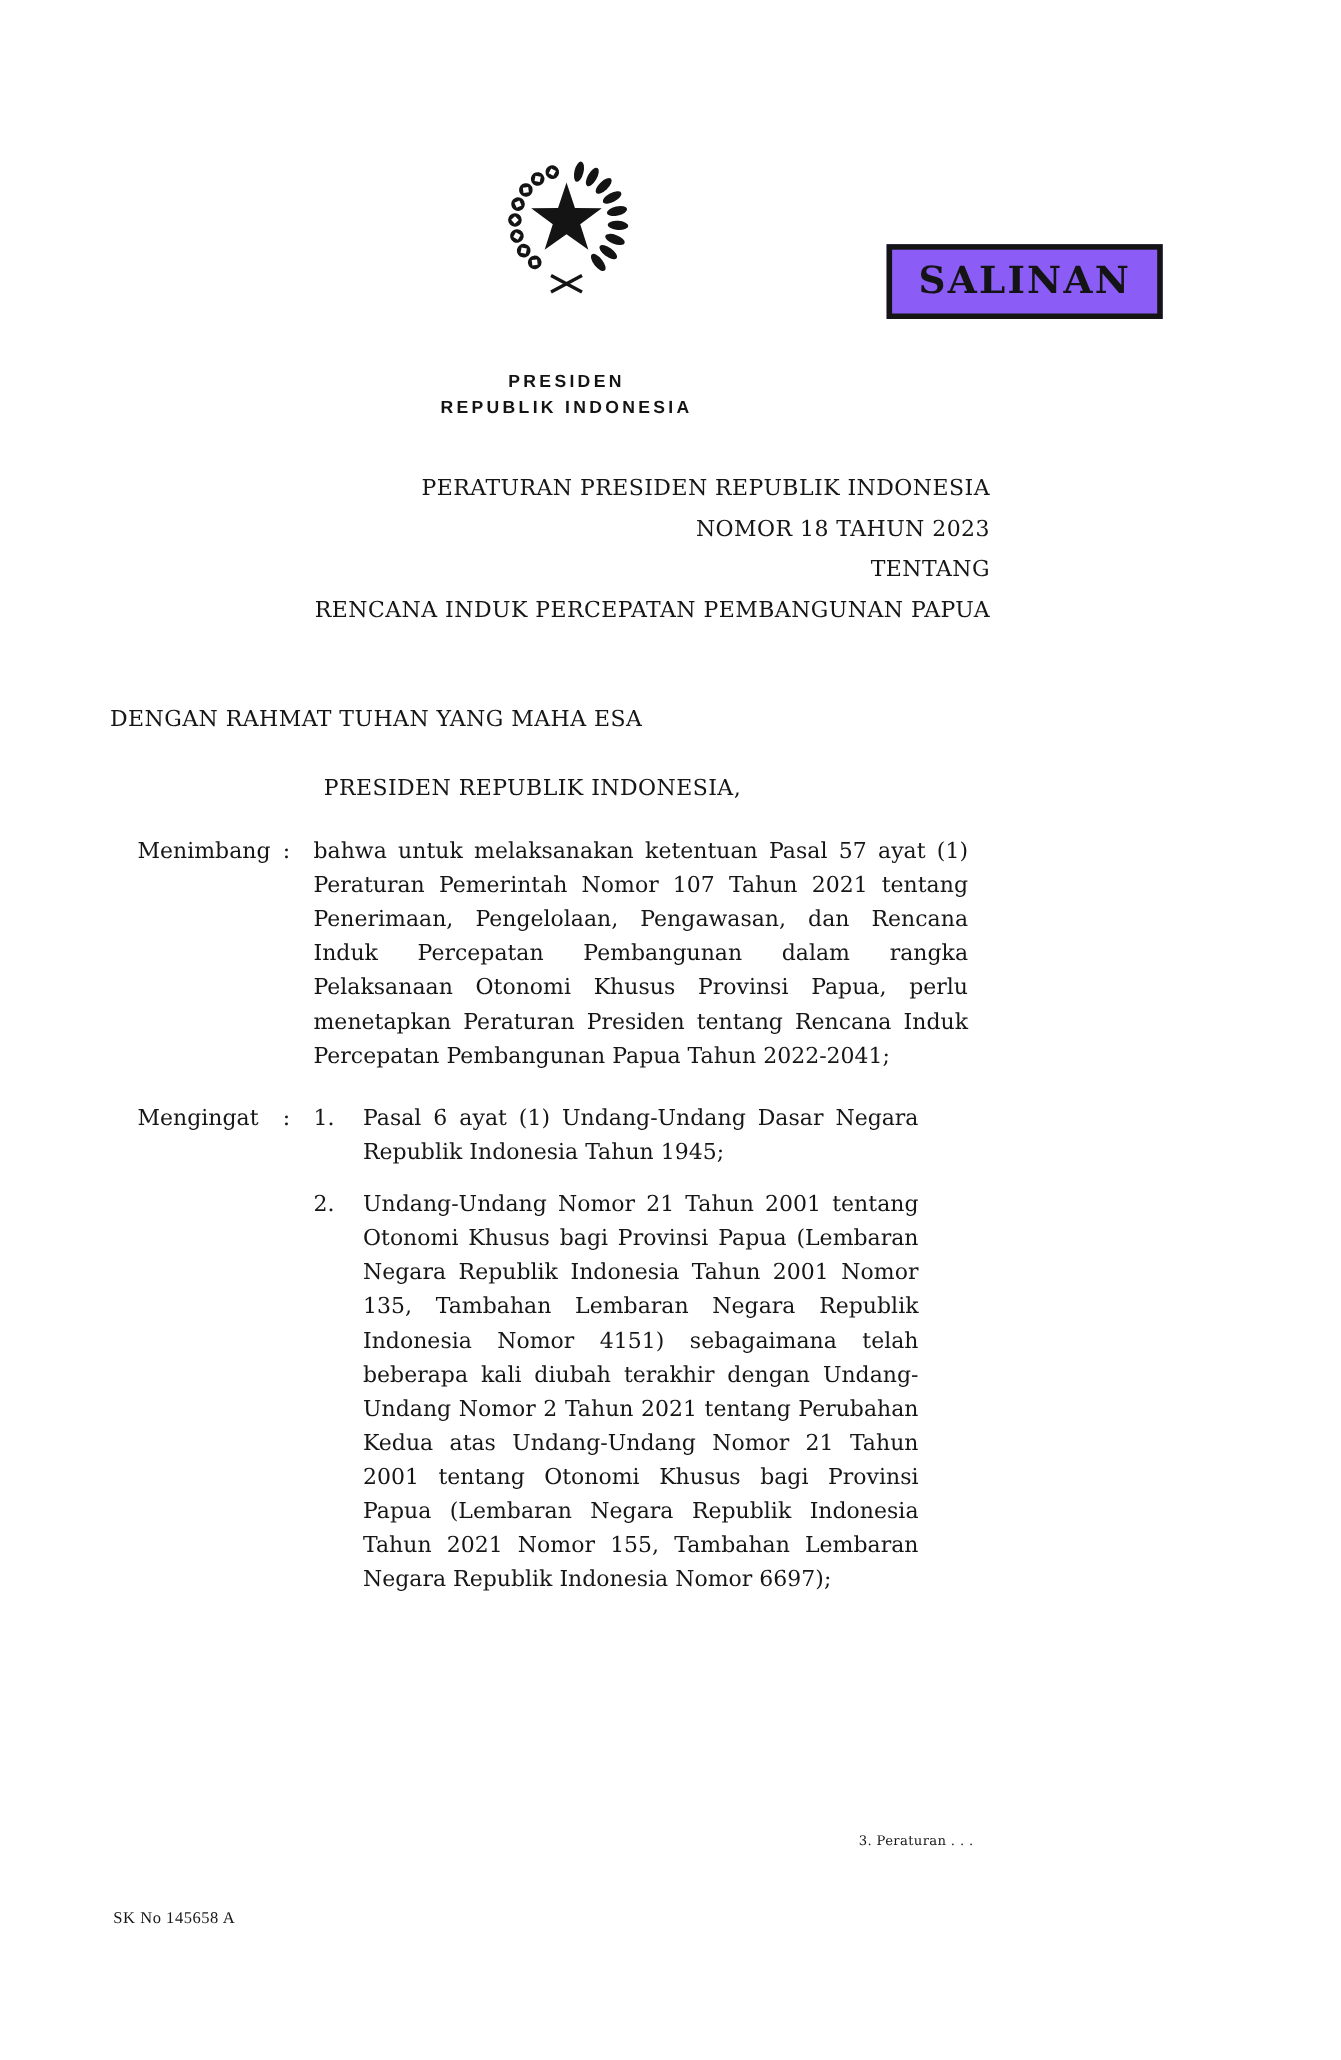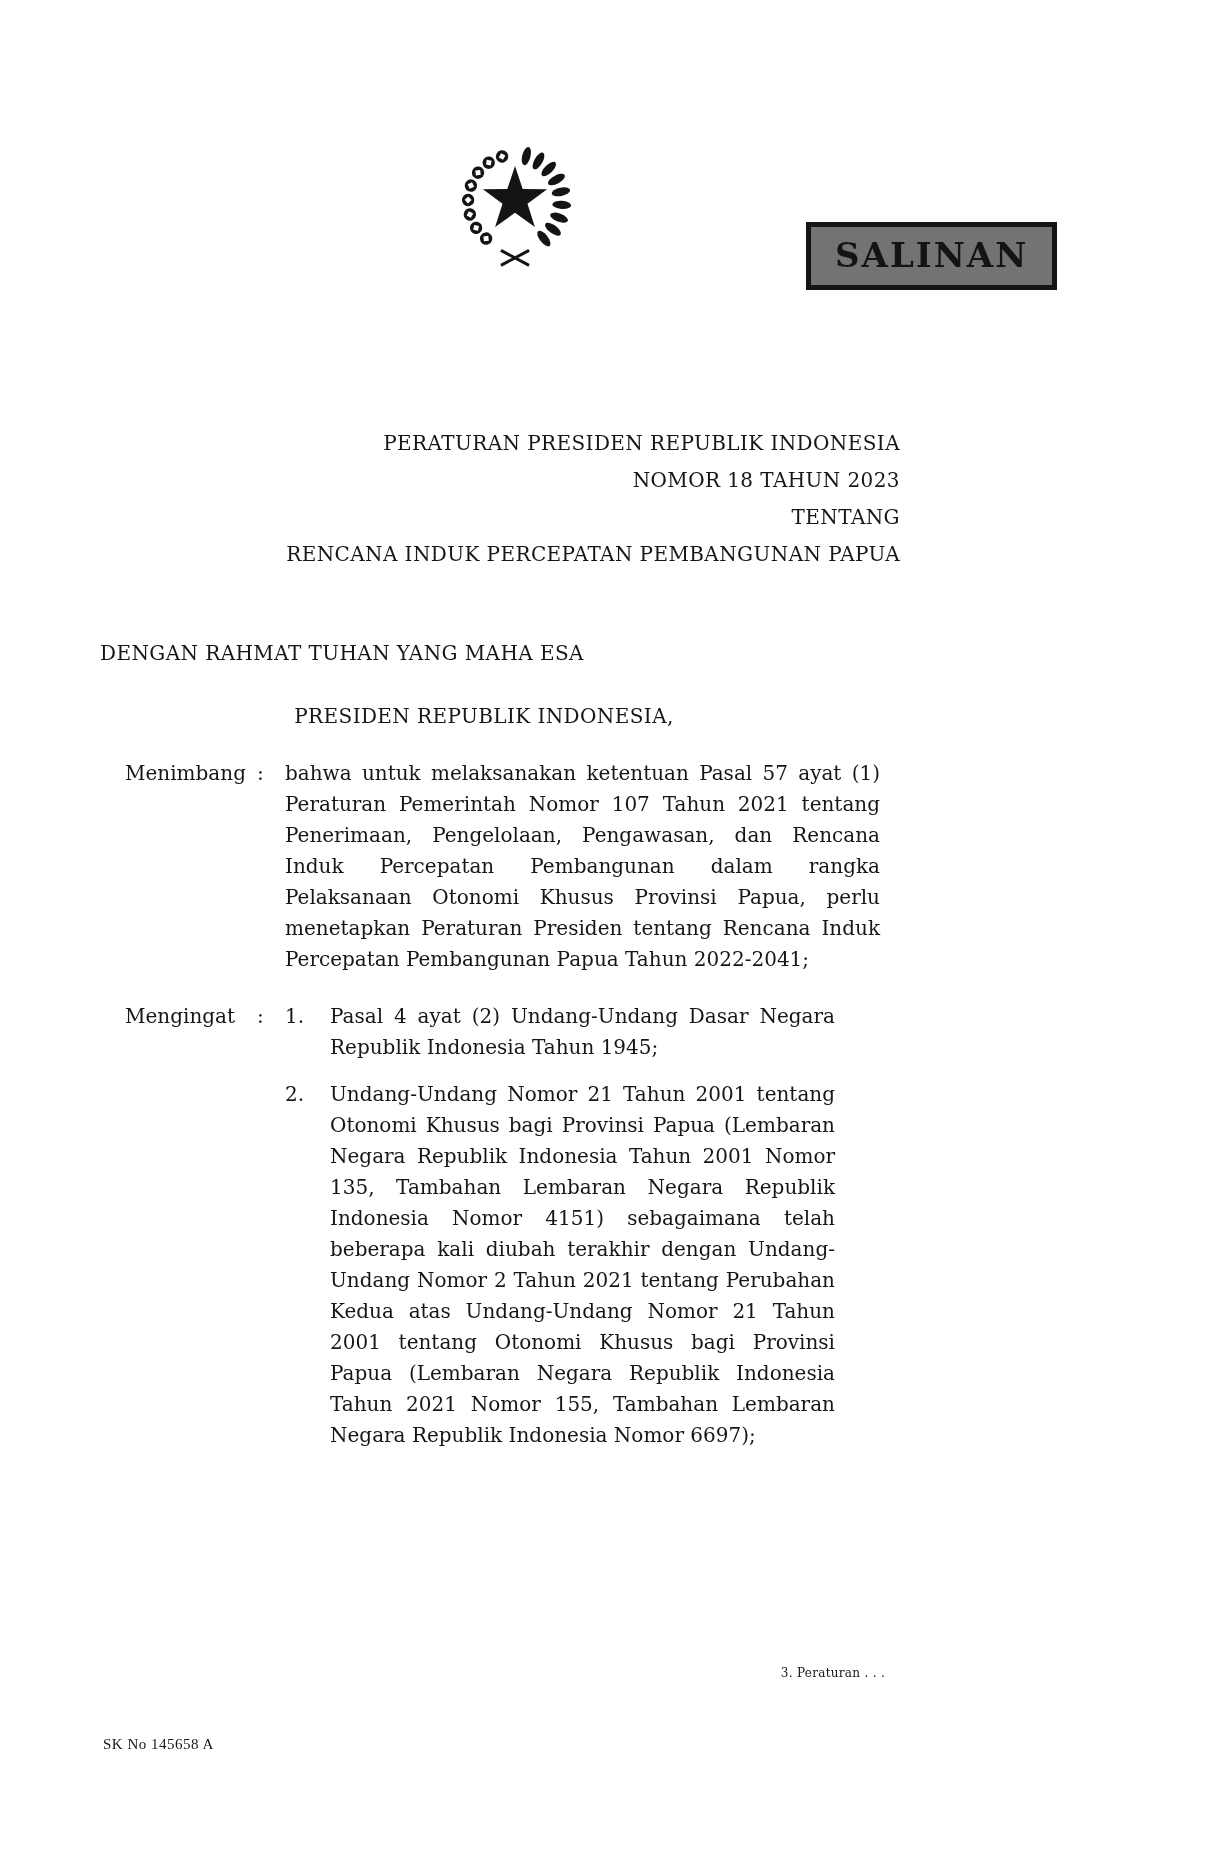--- a/index.html
+++ b/index.html
@@ -25,21 +25,21 @@
   }
   .stamp{
     position:absolute;left:806px;top:222px;
     border:5px solid #141414;
     padding:8px 24px 10px 24px;
     font-family:"DejaVu Serif", serif;
     font-weight:700;
     font-size:34px;
     letter-spacing:2px;
     color:#141414;
-    background:#737373;
+    background:#8b5cf6;
   }
   
   .title-block{
     position:absolute;left:100px;top:425px;width:800px;
     text-align:right;
     font-size:20px;
     letter-spacing:0.4px;
   }
   .title-block .t-line{height:37px;line-height:37px;}
   .invocation{
@@ -125,20 +125,24 @@
       <path d="M50 128 L80 144" stroke="#141414" stroke-width="3.2" fill="none"></path>
 
       <polygon fill="#141414" points="65,38 73.2,62.7 99.2,62.9 78.3,78.3 86.2,103.1 65,88 43.8,103.1 51.7,78.3 30.8,62.9 56.8,62.7"></polygon>
     </svg>
   </div>
 
   <div class="stamp">
     <span>SALINAN</span>
   </div>
 
+  <div class="agency">
+    <div>PRESIDEN</div>
+    <div>REPUBLIK INDONESIA</div>
+  </div>
 
   <div class="title-block">
     <div class="t-line">PERATURAN PRESIDEN REPUBLIK INDONESIA</div>
     <div class="t-line">NOMOR 18 TAHUN 2023</div>
     <div class="t-line">TENTANG</div>
     <div class="t-line">RENCANA INDUK PERCEPATAN PEMBANGUNAN PAPUA</div>
   </div>
 
   <div class="invocation">DENGAN RAHMAT TUHAN YANG MAHA ESA</div>
   <div class="authority">PRESIDEN REPUBLIK INDONESIA,</div>
@@ -150,21 +154,21 @@
       <div class="clause-sep">:</div>
       <div class="clause-text">bahwa untuk melaksanakan ketentuan Pasal 57 ayat (1) Peraturan Pemerintah Nomor 107 Tahun 2021 tentang Penerimaan, Pengelolaan, Pengawasan, dan Rencana Induk Percepatan Pembangunan dalam rangka Pelaksanaan Otonomi Khusus Provinsi Papua, perlu menetapkan Peraturan Presiden tentang Rencana Induk Percepatan Pembangunan Papua Tahun 2022-2041;</div>
     </div>
 
     <div class="clause">
       <div class="clause-label">Mengingat</div>
       <div class="clause-sep">:</div>
       <div>
         <div class="num-item">
           <div class="item-num">1.</div>
-          <div class="item-text">Pasal 4 ayat (2) Undang-Undang Dasar Negara Republik Indonesia Tahun 1945;</div>
+          <div class="item-text">Pasal 6 ayat (1) Undang-Undang Dasar Negara Republik Indonesia Tahun 1945;</div>
         </div>
         <div class="num-item">
           <div class="item-num">2.</div>
           <div class="item-text">Undang-Undang Nomor 21 Tahun 2001 tentang Otonomi Khusus bagi Provinsi Papua (Lembaran Negara Republik Indonesia Tahun 2001 Nomor 135, Tambahan Lembaran Negara Republik Indonesia Nomor 4151) sebagaimana telah beberapa kali diubah terakhir dengan Undang-Undang Nomor 2 Tahun 2021 tentang Perubahan Kedua atas Undang-Undang Nomor 21 Tahun 2001 tentang Otonomi Khusus bagi Provinsi Papua (Lembaran Negara Republik Indonesia Tahun 2021 Nomor 155, Tambahan Lembaran Negara Republik Indonesia Nomor 6697);</div>
         </div>
       </div>
     </div>
 
   </div>
 

